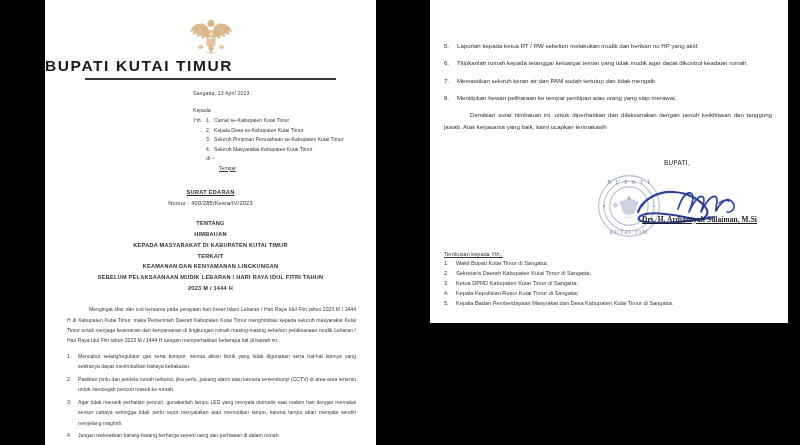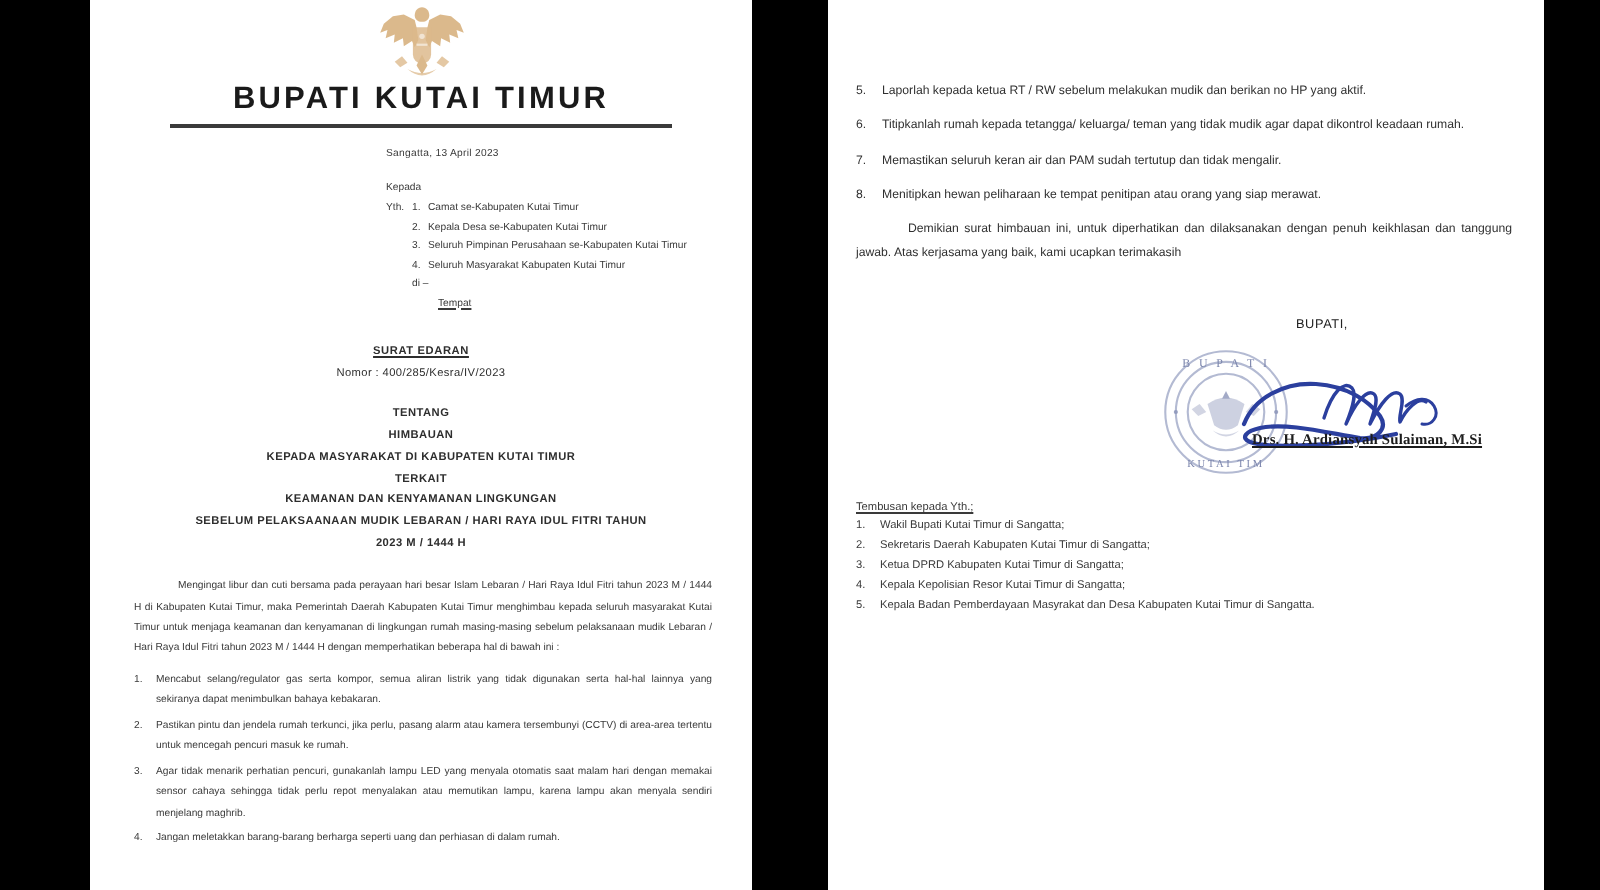--- a/index.html
+++ b/index.html
@@ -16,24 +16,24 @@
   }
 
   
   .page {
     position: absolute;
     background: #ffffff;
     color: #2a2a2a;
     overflow: hidden;
   }
   #page-left  { left: 45px;  top: 0px; width: 331px; height: 445px; }
-  #page-right { left: 414px; top: 0px; width: 358px; height: 445px; }
-
-  
-  .letterhead { text-align: center; padding-top: 0; }
+  #page-right { left: 430px; top: 0px; width: 358px; height: 323px; }
+
+  
+  .letterhead { padding-top: 16px; }
   .garuda { display:block; margin: 0 auto; width: 46px; height: 40px; }
   .org-title {
     font-family: "Liberation Sans", sans-serif;
     font-weight: 700;
     font-size: 15.5px;
     letter-spacing: 1.6px;
     color: #1a1a1a;
     margin-top: 1px;
   }
   .rule {

